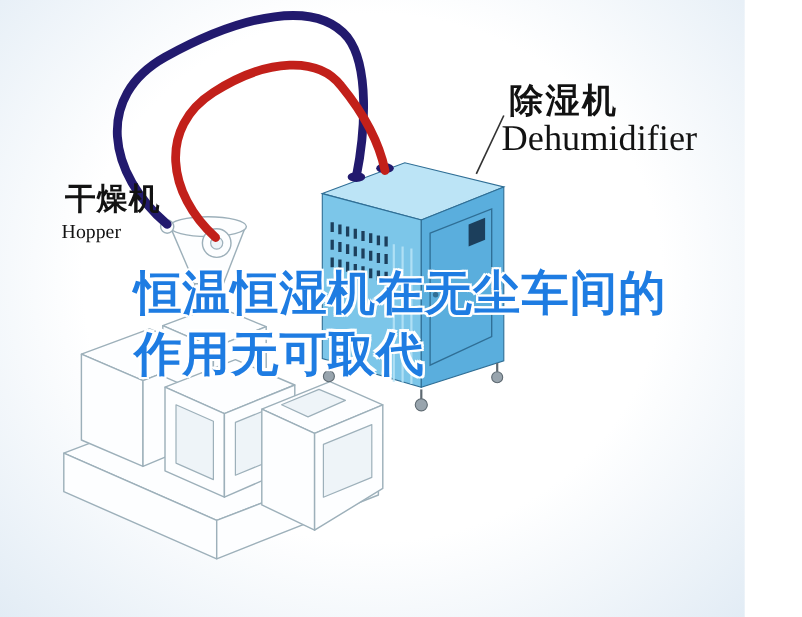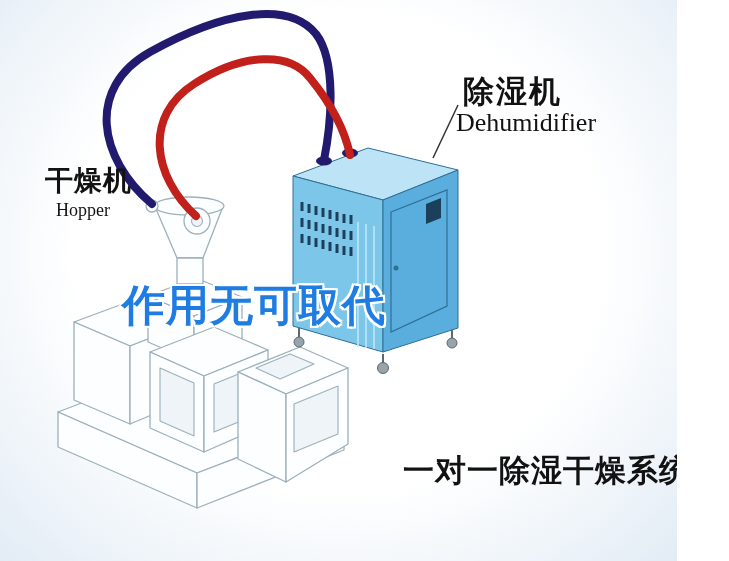--- a/index.html
+++ b/index.html
@@ -22,43 +22,43 @@
     line-height: 1;
   }
   .en-label {
     position: absolute;
     font-family: "Liberation Serif", serif;
     color: var(--text_black, #121212);
     white-space: nowrap;
     line-height: 1;
   }
   .dehum-cn  { left: 463px; top: 76px;  font-size: 31px; letter-spacing: 2px; }
-  .dehum-en  { left: 456px; top: 110px; font-size: 26px; }
-  .hopper-cn { left: 45px;  top: 167px; font-size: 28px; letter-spacing: 1px; }
+  .dehum-en  { left: 456px; top: 110px; font-size: 33px; }
+  .hopper-cn { left: 59px;  top: 167px; font-size: 28px; letter-spacing: 1px; }
   .hopper-en { left: 56px;  top: 201px; font-size: 18px; }
   .caption-cn{ left: 403px; top: 455px; font-size: 31px; letter-spacing: 1px; }
   .caption-en{ left: 420px; top: 497px; font-size: 23px; }
 
   .overlay-line {
     position: absolute;
     font-family: "Liberation Sans", sans-serif;
     font-weight: bold;
     font-size: 43px;
     line-height: 1;
     letter-spacing: 1px;
     color: var(--overlay_blue, #1e7ce2);
     white-space: nowrap;
     text-shadow:
       -2px -2px 0 var(--overlay_outline,#fff),  2px -2px 0 var(--overlay_outline,#fff),
       -2px  2px 0 var(--overlay_outline,#fff),  2px  2px 0 var(--overlay_outline,#fff),
        0   -2px 0 var(--overlay_outline,#fff),  0    2px 0 var(--overlay_outline,#fff),
       -2px  0   0 var(--overlay_outline,#fff),  2px  0   0 var(--overlay_outline,#fff);
   }
   .overlay-1 { left: 122px; top: 246px; }
-  .overlay-2 { left: 122px; top: 284px; font-family: Liberation Serif, serif; }
+  .overlay-2 { left: 122px; top: 301px; font-family: Liberation Serif, serif; }
 
   
   .pipe      { fill: none; stroke-width: 8; stroke-linecap: round; }
   .pipe-navy { stroke: var(--pipe_navy, #221a6e); }
   .pipe-red  { stroke: var(--pipe_red, #c2201a); }
   .la        { fill: var(--lineart_fill, #fdfeff); stroke: var(--lineart_stroke, #9db0ba); stroke-width: 1.3; stroke-linejoin: round; }
   .la-panel  { fill: var(--lineart_panel, #eef4f8); stroke: var(--lineart_stroke, #9db0ba); stroke-width: 1.1; stroke-linejoin: round; }
   .dh-top    { fill: var(--dehum_top, #bce4f6);  stroke: var(--dehum_outline, #2f6e95); stroke-width: 1; }
   .dh-front  { fill: var(--dehum_front, #7cc6e9); stroke: var(--dehum_outline, #2f6e95); stroke-width: 1; }
   .dh-side   { fill: var(--dehum_side, #5aaedd);  stroke: var(--dehum_outline, #2f6e95); stroke-width: 1; }
@@ -143,16 +143,16 @@
 
     <line class="pointer" x1="458" y1="105" x2="433" y2="158"></line>
   </svg>
 
   <div class="cn-label dehum-cn">除湿机</div>
   <div class="en-label dehum-en">Dehumidifier</div>
 
   <div class="cn-label hopper-cn">干燥机</div>
   <div class="en-label hopper-en">Hopper</div>
 
+  <div class="overlay-line overlay-1">恒温恒湿机在无尘车间的</div>
   <div class="overlay-line overlay-2">作用无可取代</div>
 
-  <div class="cn-label caption-cn">一对一除湿干燥系统</div>
 </div>
 
 </body></html>

